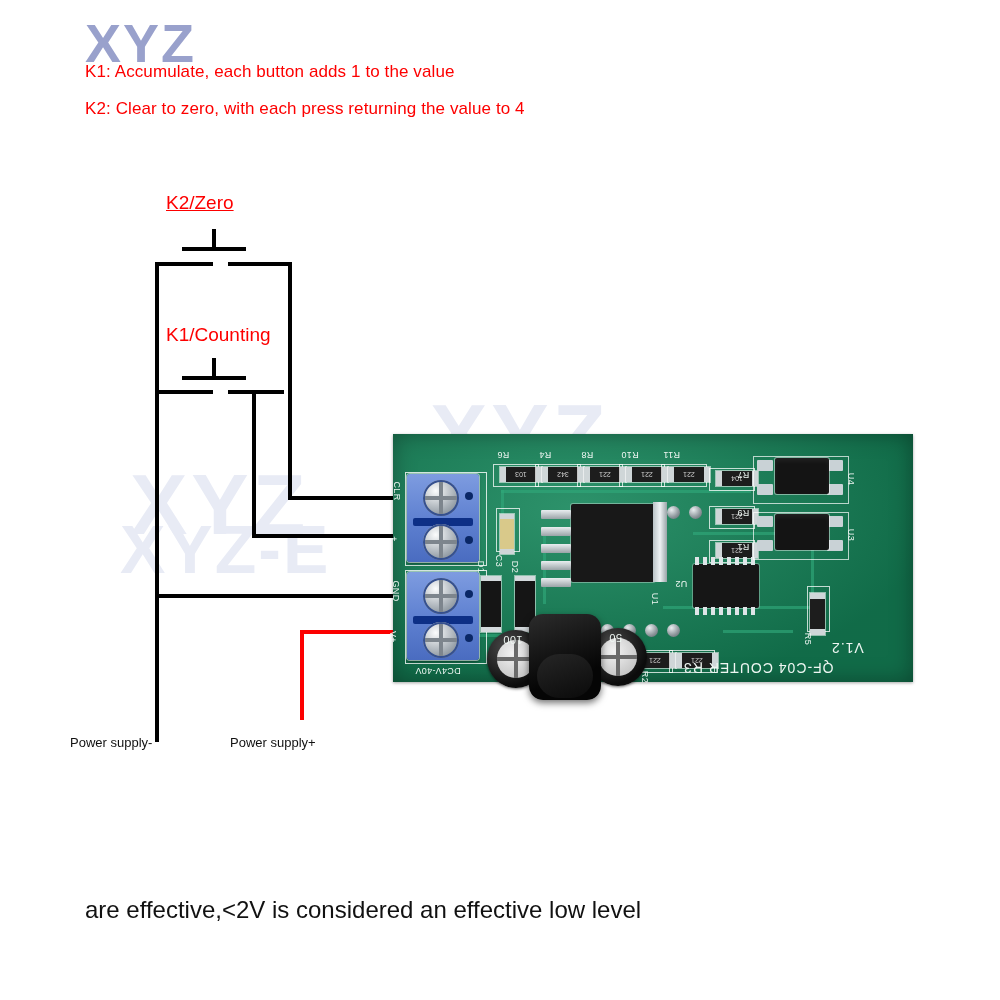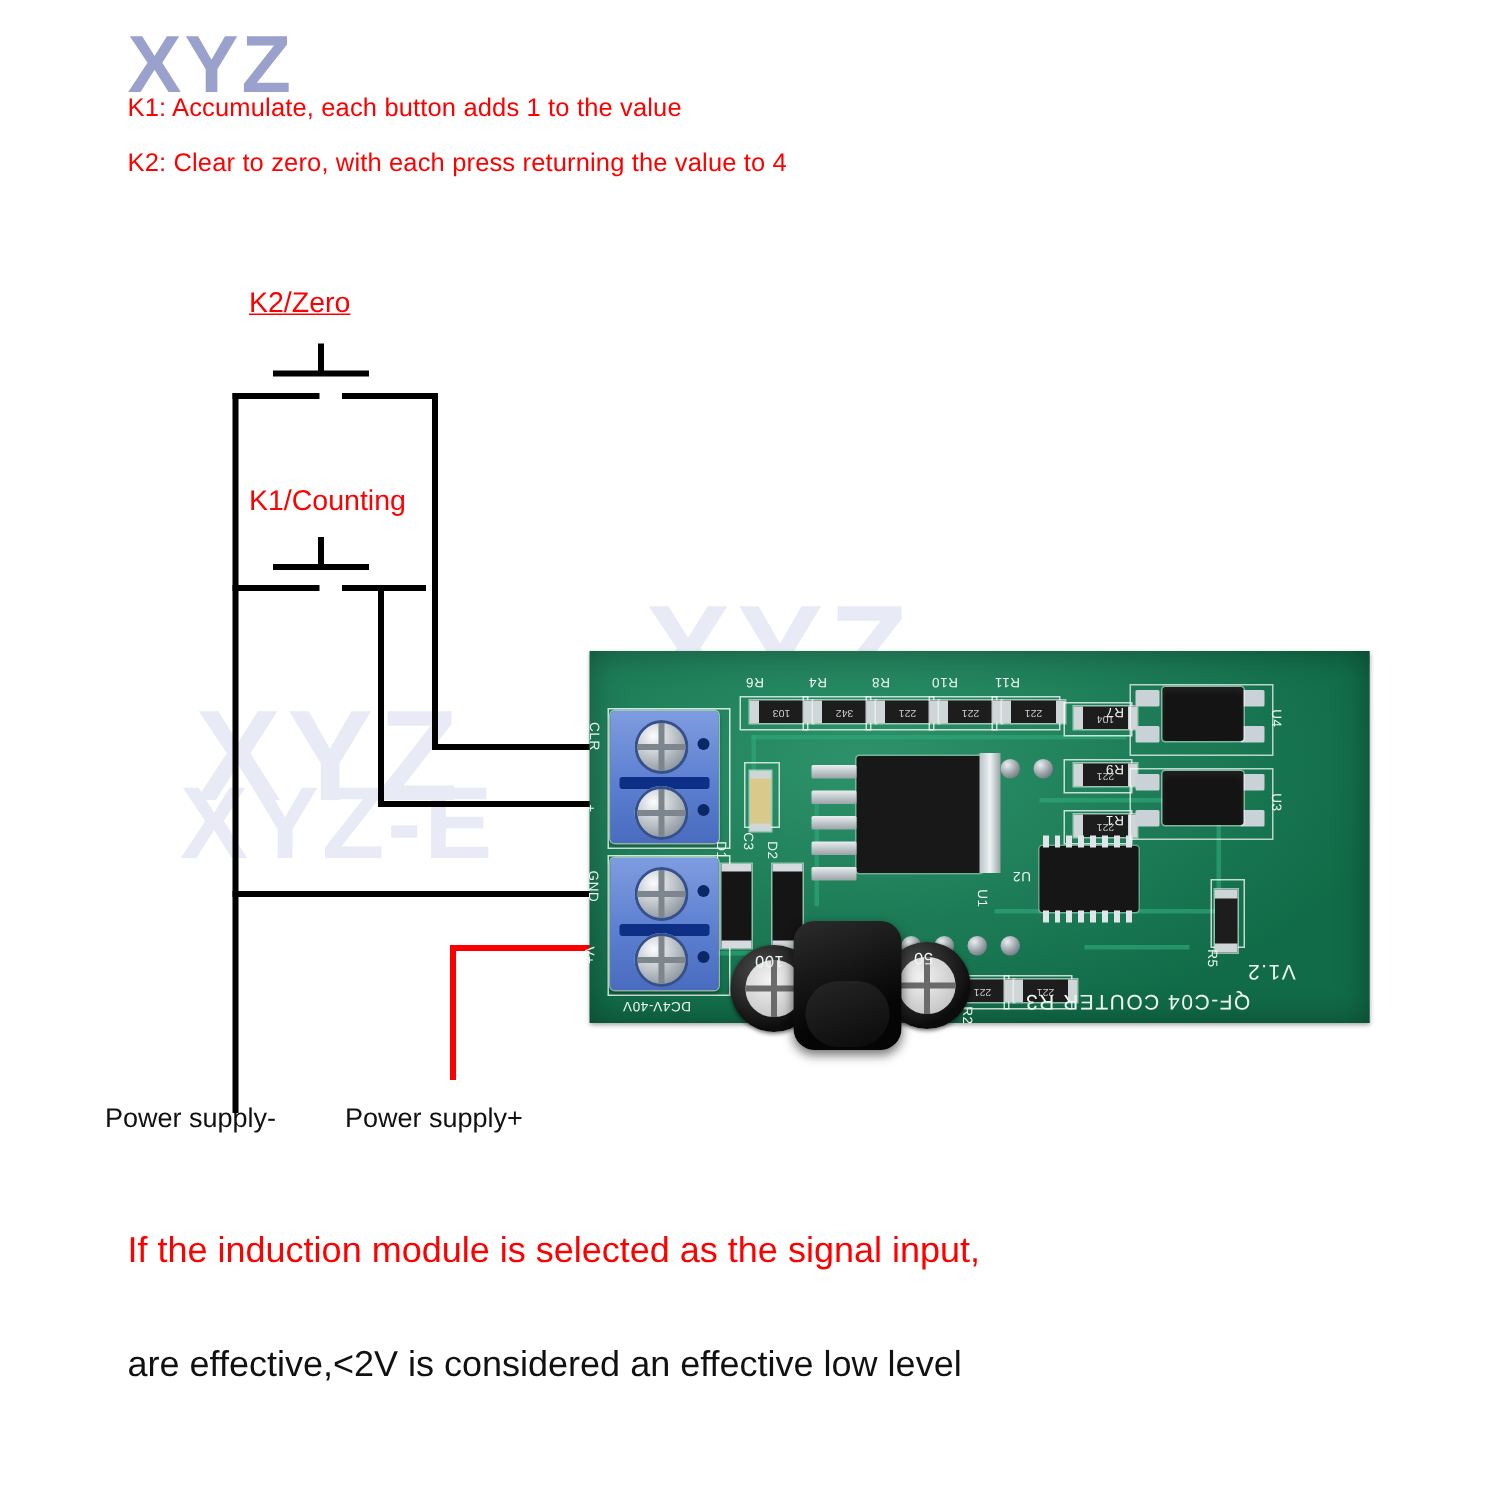--- a/index.html
+++ b/index.html
@@ -25,21 +25,21 @@
   
   .topline{position:absolute;left:85px;font-size:17px;color:#fd0000;
            letter-spacing:.1px;white-space:nowrap;}
   .topline.l1{top:62px;}
   .topline.l2{top:99px;}
 
   
   .wire{position:absolute;background:#000000;}
   .wire-red{position:absolute;background:#fc0000;}
   .lbl-red{position:absolute;color:#fd0000;font-size:19px;white-space:nowrap;}
-  .lbl-blk{position:absolute;color:#111111;font-size:18px;white-space:nowrap;}
+  .lbl-blk{position:absolute;color:#111111;font-size:13px;white-space:nowrap;}
 
   
   #pcb{position:absolute;left:393px;top:434px;width:520px;height:248px;}
   .board{position:absolute;left:0;top:0;width:520px;height:248px;
     background:
       linear-gradient(160deg,rgba(255,255,255,.10),rgba(0,0,0,.12)),
       linear-gradient(#1e8a5a,#12build);
     background-color:#15865a;
     box-shadow:inset 0 0 22px rgba(0,0,0,.35), 0 1px 3px rgba(0,0,0,.35);
   }
@@ -332,16 +332,15 @@
 
       <div class="buzzer">
           <div class="lid"></div>
         </div>
 
       <div class="silk silk-big" style="left:290px;top:226px;">QF-C04  COUTER  R3</div>
       <div class="silk silk-big" style="left:438px;top:206px;">V1.2</div>
     </div>
   </div>
 
-  <div class="bot red" style="top:820px;">If the induction module is selected as the signal input,</div>
   <div class="bot blk" style="top:896px;">are effective,&lt;2V is considered an effective low level</div>
 
 </div>
 
 </body></html>

